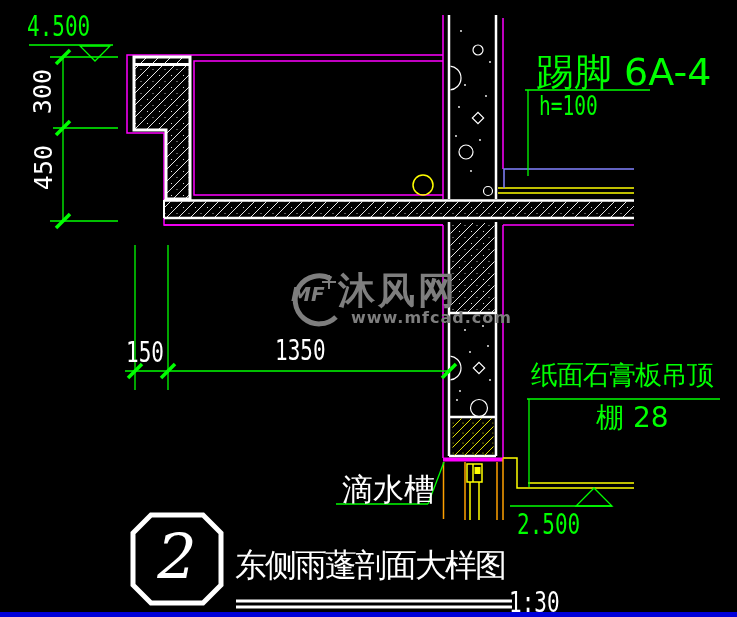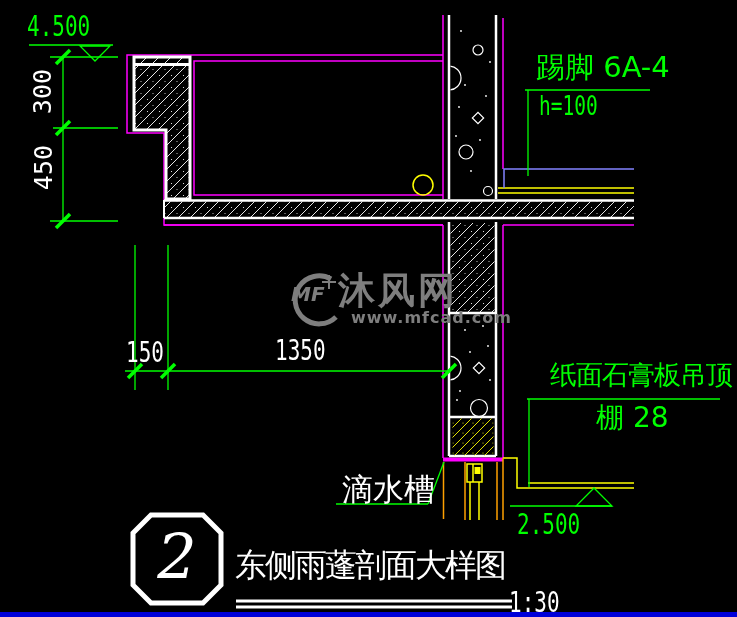--- a/index.html
+++ b/index.html
@@ -197,25 +197,25 @@
   <div class="lbl green cad-num" style="left:27px;top:13px;font-size:28px;">4.500</div>
 
   <div class="lbl white vnum" style="left:30px;top:69px;font-size:25px;">300</div>
 
   <div class="lbl white vnum" style="left:31px;top:145px;font-size:25px;">450</div>
 
   <div class="lbl white cad-num" style="left:126px;top:339px;font-size:28px;">150</div>
 
   <div class="lbl white cad-num" style="left:275px;top:337px;font-size:28px;">1350</div>
 
-  <div class="lbl green cad-cjk" style="left:536px;top:53px;font-size:29px;">踢脚 6A-4</div>
+  <div class="lbl green cad-cjk" style="left:536px;top:53px;font-size:38px;">踢脚 6A-4</div>
 
   <div class="lbl green cad-num" style="left:539px;top:93px;font-size:26px;">h=100</div>
 
-  <div class="lbl green cad-cjk" style="left:531px;top:361px;font-size:27px;letter-spacing:-1px;margin-left:19px;">纸面石膏板吊顶</div>
+  <div class="lbl green cad-cjk" style="left:531px;top:361px;font-size:27px;letter-spacing:-1px;">纸面石膏板吊顶</div>
 
   <div class="lbl green cad-cjk" style="left:596px;top:404px;font-size:28px;">棚 28</div>
 
   <div class="lbl white cad-cjk" style="left:342px;top:462px;font-size:31px;margin-top:12px;">滴水槽</div>
 
   <div class="lbl green cad-num" style="left:517px;top:511px;font-size:28px;">2.500</div>
 
   <div class="lbl white octagon-num" style="left:133px;top:515px;width:88px;height:84px;
        display:flex;align-items:center;justify-content:center;font-size:62px;">2</div>
 

